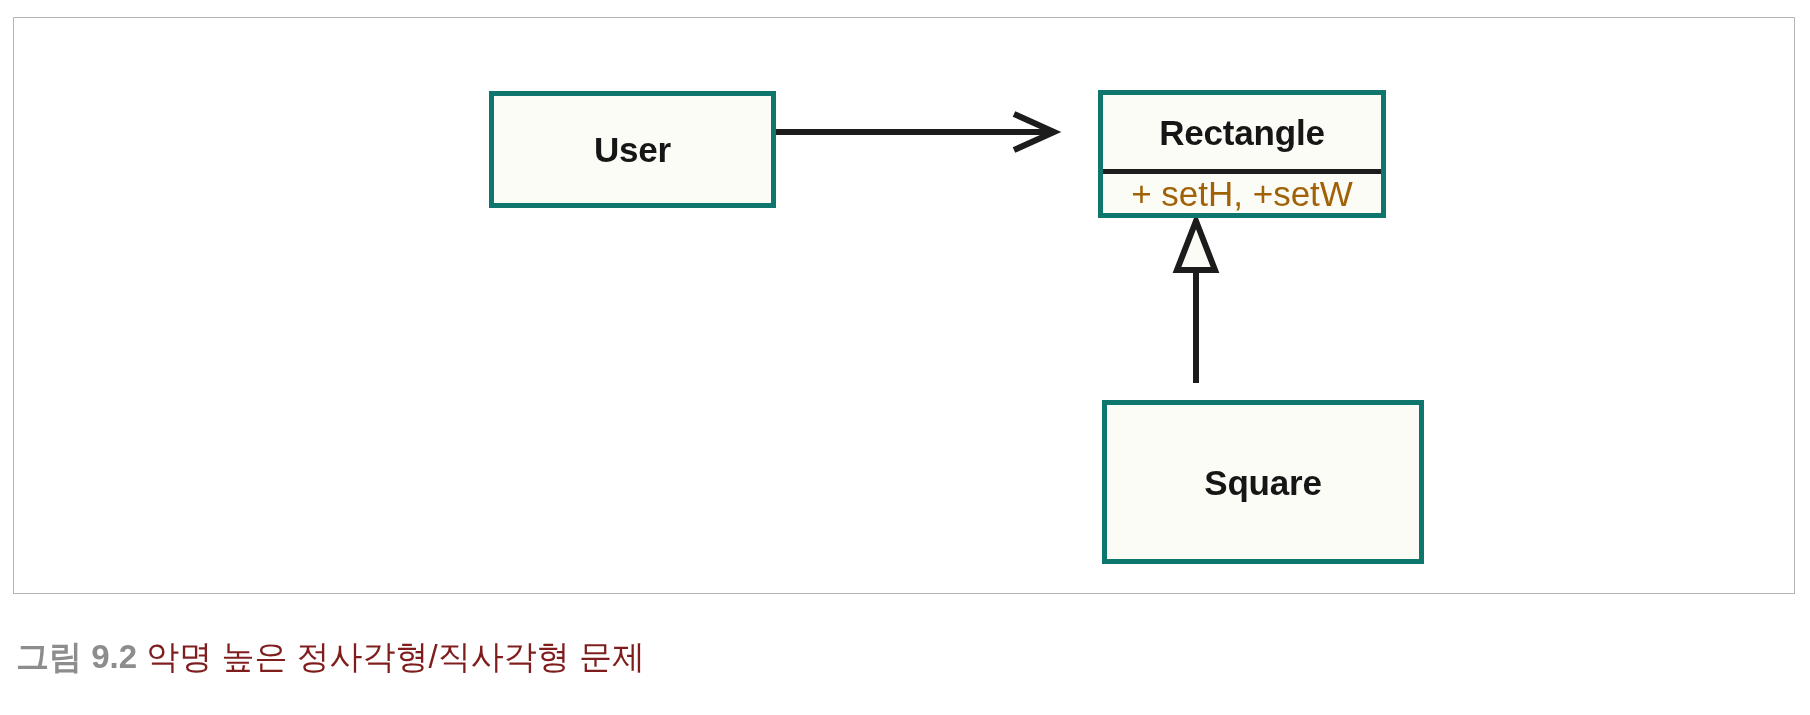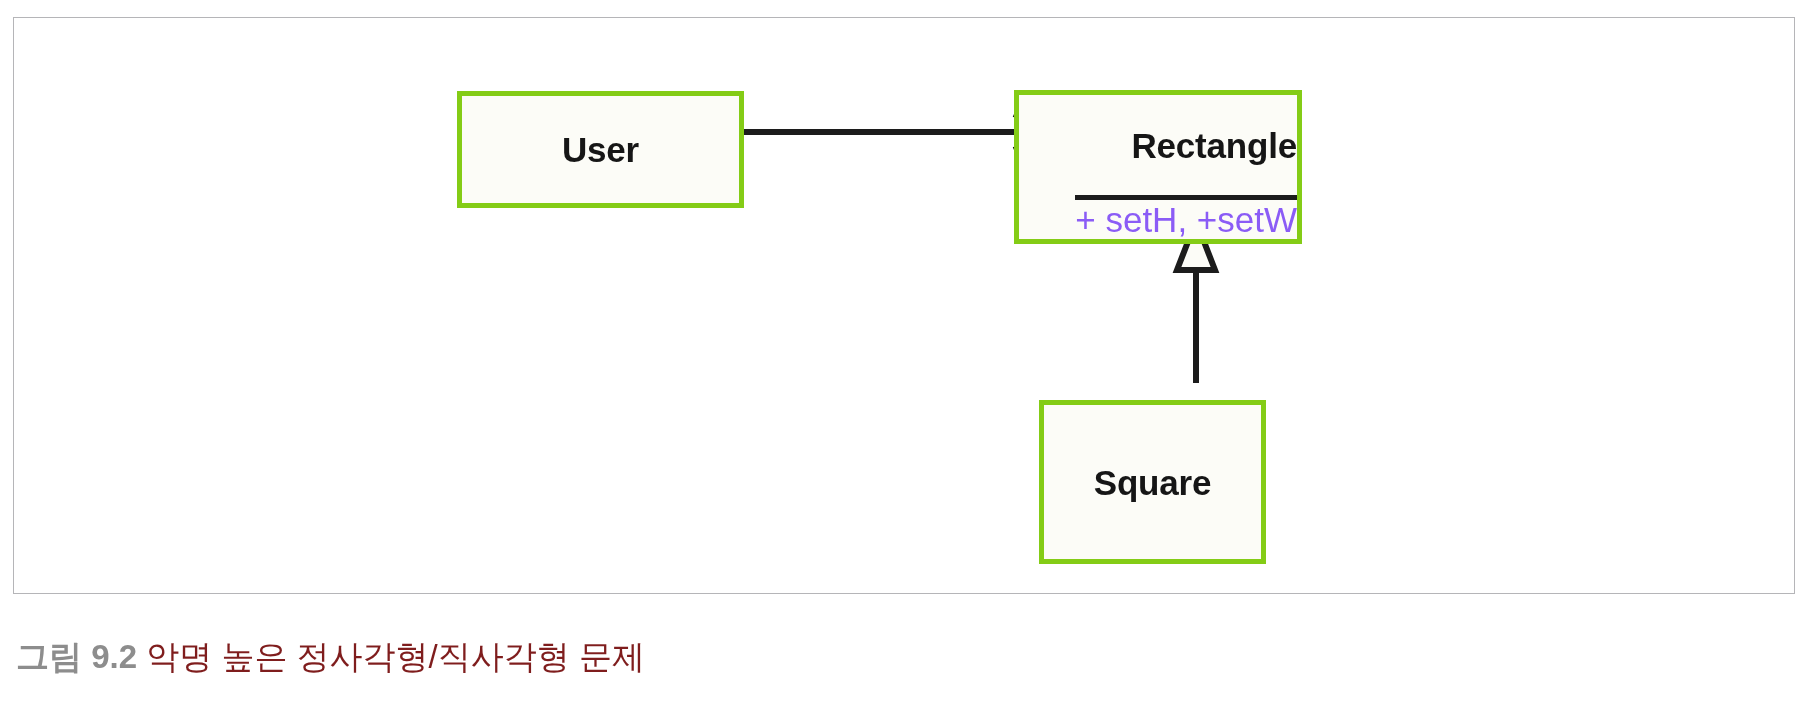--- a/index.html
+++ b/index.html
@@ -24,24 +24,25 @@
     height: 577px;
     box-sizing: border-box;
     border: 1px solid #b5b5b8;
     background: #ffffff;
   }
 
   
   .uml-class {
     position: absolute;
     box-sizing: border-box;
-    border: 5px solid #84cc16;
+    border: 5px solid #0f766e;
     background: #fcfcf7;
     display: flex;
     flex-direction: column;
+    margin-left: 32px;
   }
   .uml-name-compartment {
     flex: 1 1 auto;
     display: flex;
     align-items: center;
     justify-content: center;
     box-sizing: border-box;
   }
   .uml-name-compartment span {
     font-weight: bold;
@@ -53,30 +54,30 @@
   .uml-ops-compartment {
     box-sizing: border-box;
     border-top: 5px solid #1c1c1c;
     display: flex;
     align-items: center;
     justify-content: center;
   }
   .uml-ops-compartment span {
     font-weight: normal;
     font-size: 35px;
-    color: #8b5cf6;
+    color: #a16207;
     line-height: 1;
     white-space: nowrap;
   }
 
   
   #class-user      { left: 443px;  top: 73px;  width: 287px; height: 117px; }
-  #class-rectangle { left: 1000px; top: 72px;  width: 288px; height: 154px; align-items: flex-end; }
+  #class-rectangle { left: 1052px; top: 72px;  width: 288px; height: 128px; }
   #class-rectangle .uml-ops-compartment { height: 44px; }
-  #class-square    { left: 1025px; top: 382px; width: 227px; height: 164px; justify-content: flex-end; }
+  #class-square    { left: 1056px; top: 382px; width: 322px; height: 164px; justify-content: flex-end; }
   #class-square .uml-ops-compartment { height: 47px; }
 
   
   #connectors {
     position: absolute;
     left: 0;
     top: 0;
     width: 1782px;
     height: 577px;
     pointer-events: none;

